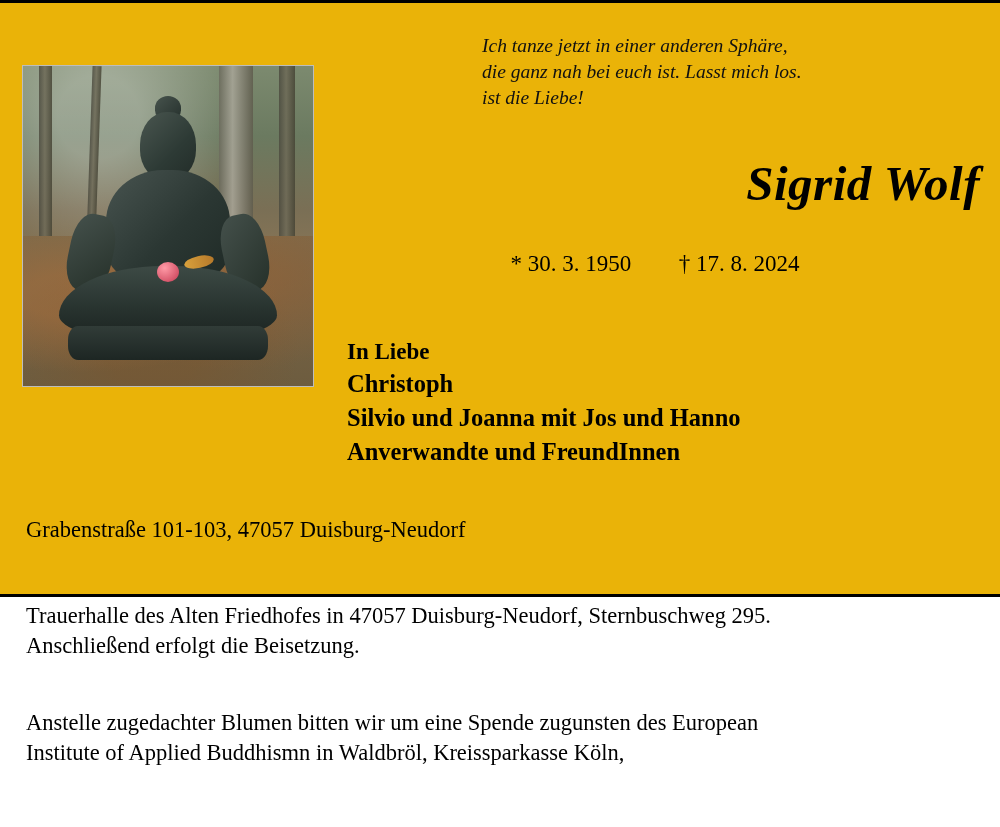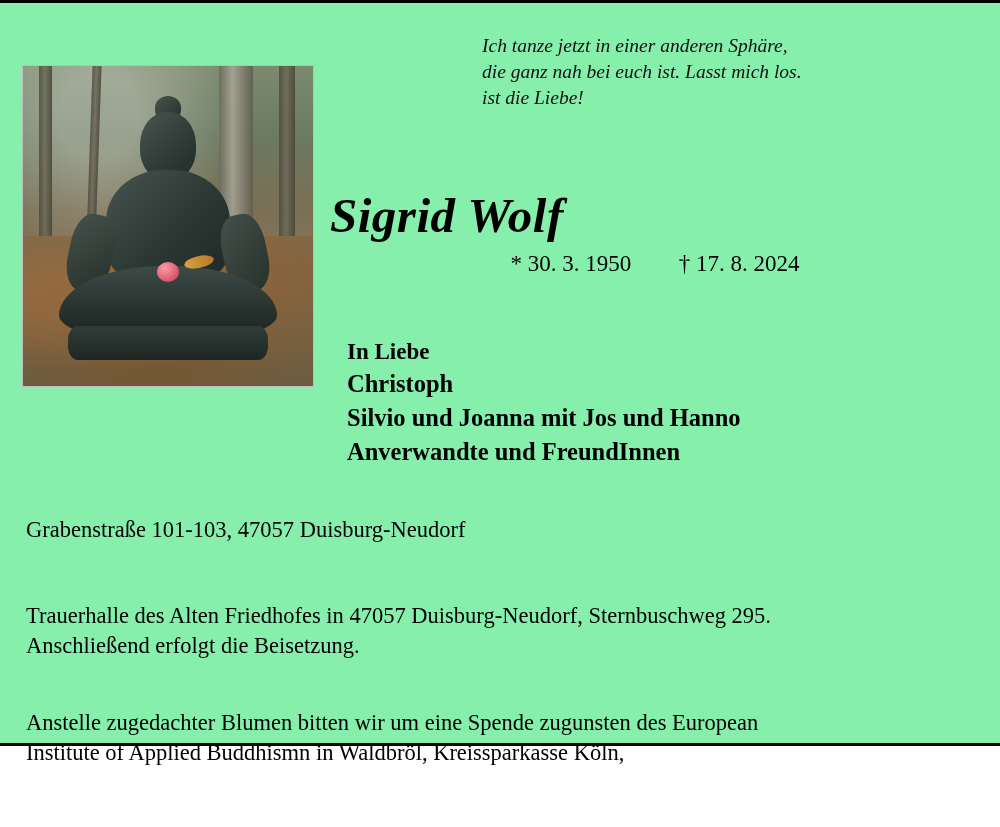--- a/index.html
+++ b/index.html
@@ -10,25 +10,25 @@
     width: 1000px;
     height: 827px;
     background: #ffffff;
     font-family: "Liberation Serif", serif;
     color: #000000;
     overflow: hidden;
   }
   .page {
     position: relative;
     width: 1000px;
-    height: 746px;
+    height: 597px;
     box-sizing: border-box;
     border-top: 3px solid #000;
     border-bottom: 3px solid #000;
-    background: #86efac;
+    background: #eab308;
   }
 
   
   .photo-wrap {
     position: absolute;
     left: 22px;
     top: 62px;
     width: 290px;
     height: 320px;
     border: 1px solid #bdbdbd;
@@ -114,23 +114,23 @@
     top: 30px;
     width: 500px;
     font-style: italic;
     font-size: 19.5px;
     line-height: 26px;
     color: #111;
   }
   .name {
     position: absolute;
     left: 330px;
-    top: 184px;
+    top: 152px;
     width: 650px;
-    text-align: left;
+    text-align: right;
     font-size: 49px;
     font-weight: bold;
     font-style: italic;
     letter-spacing: 0.5px;
   }
   .dates {
     position: absolute;
     left: 330px;
     top: 248px;
     width: 650px;

